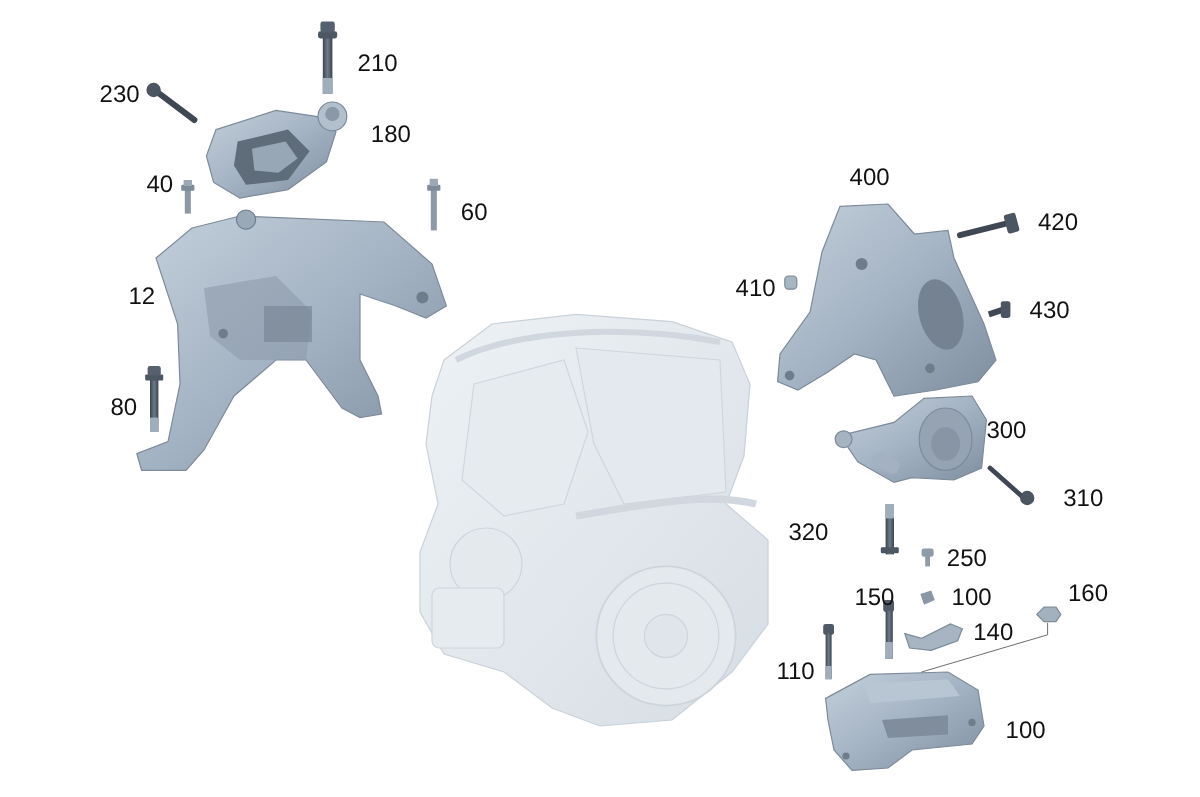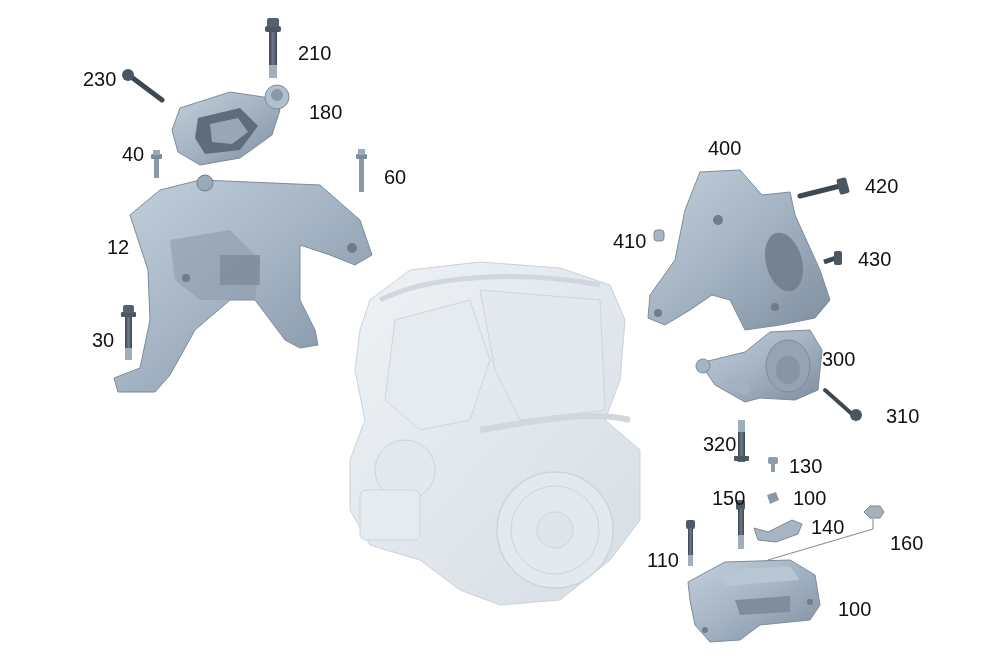--- a/index.html
+++ b/index.html
@@ -157,29 +157,29 @@
       <circle cx="810" cy="602" r="3" fill="#6f7c8a"></circle>
     </g>
   </svg>
 
   <span class="label" style="left:298px;top:43px">210</span>
   <span class="label" style="left:83px;top:69px">230</span>
   <span class="label" style="left:309px;top:102px">180</span>
   <span class="label" style="left:122px;top:144px">40</span>
   <span class="label" style="left:384px;top:167px">60</span>
   <span class="label" style="left:107px;top:237px">12</span>
-  <span class="label" style="left:92px;top:330px">30</span>
+  <span class="label" style="left:92px;top:330px">80</span>
 
   <span class="label" style="left:708px;top:138px">400</span>
   <span class="label" style="left:865px;top:176px">420</span>
   <span class="label" style="left:613px;top:231px">410</span>
   <span class="label" style="left:858px;top:249px">430</span>
   <span class="label" style="left:822px;top:349px">300</span>
   <span class="label" style="left:886px;top:406px">310</span>
-  <span class="label" style="left:703px;top:434px">320</span>
-  <span class="label" style="left:789px;top:456px">130</span>
+  <span class="label" style="left:657px;top:434px">320</span>
+  <span class="label" style="left:789px;top:456px">250</span>
   <span class="label" style="left:712px;top:488px">150</span>
   <span class="label" style="left:793px;top:488px">100</span>
-  <span class="label" style="left:890px;top:533px">160</span>
+  <span class="label" style="left:890px;top:485px">160</span>
   <span class="label" style="left:811px;top:517px">140</span>
   <span class="label" style="left:647px;top:550px">110</span>
   <span class="label" style="left:838px;top:599px">100</span>
 </div>
 
 </body></html>

